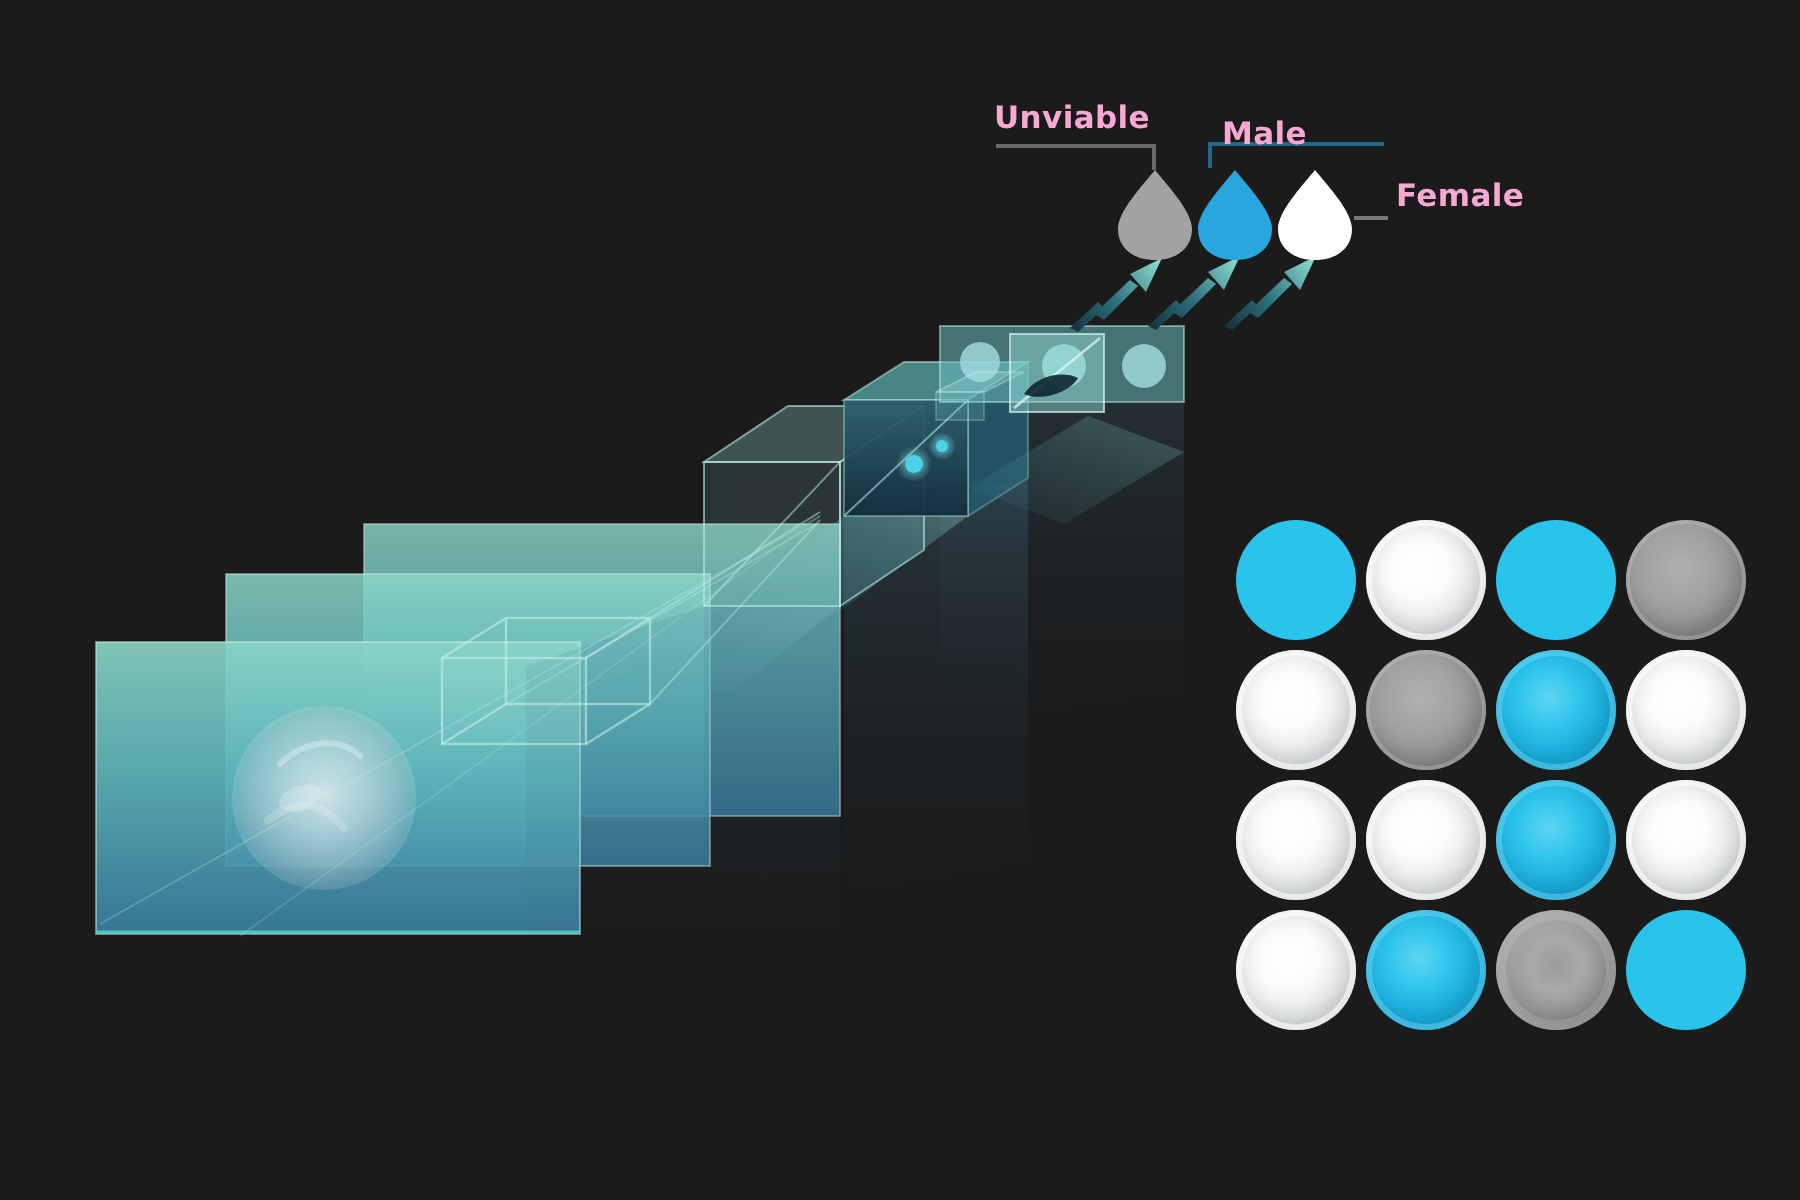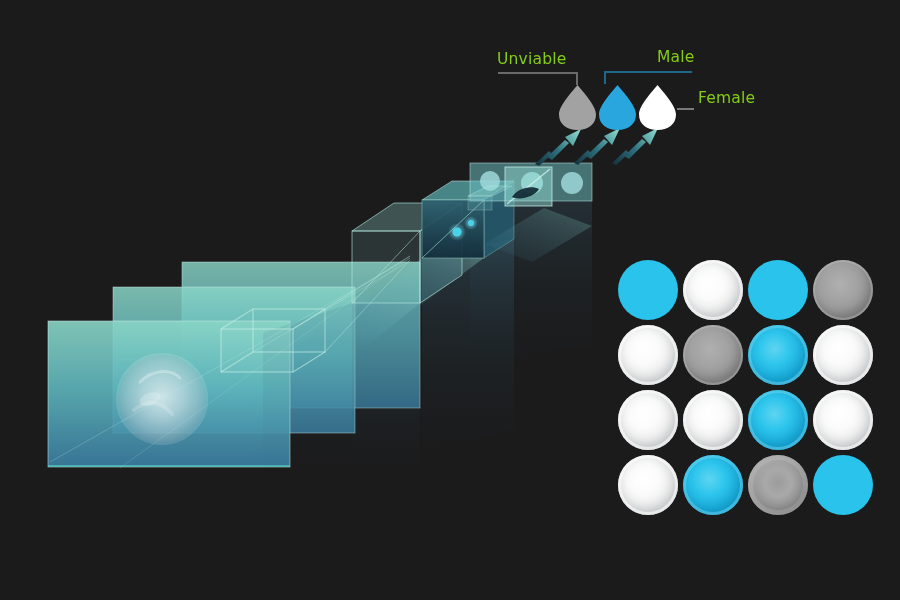--- a/index.html
+++ b/index.html
@@ -2,25 +2,25 @@
 <html><head>
 <meta charset="utf-8">
 <style>
   html,body{margin:0;padding:0;background:#1b1b1c;}
   .stage{
     position:relative;width:900px;height:600px;overflow:hidden;
     background:#1b1b1c;font-family:"DejaVu Sans","Liberation Sans",sans-serif;
   }
   .stage svg{position:absolute;left:0;top:0;}
   .label{
-    position:absolute;color:#84cc16;font-weight:400;font-size:15.5px;
+    position:absolute;color:#f9a8d4;font-weight:700;font-size:15.5px;
     letter-spacing:.2px;white-space:nowrap;
   }
   .label-unviable{left:497px;top:50px;}
-  .label-male{left:611px;top:48px;margin-left:46px;}
+  .label-male{left:611px;top:58px;}
   .label-female{left:698px;top:89px;}
 
   
   .egg-grid{
     position:absolute;left:615px;top:257px;
     display:grid;grid-template-columns:repeat(4,65px);grid-auto-rows:65px;
     place-items:center;
   }
   .egg-top{width:60px;height:60px;border-radius:50%;}
   .egg-top.male-flat{background:#29c3eb;}

